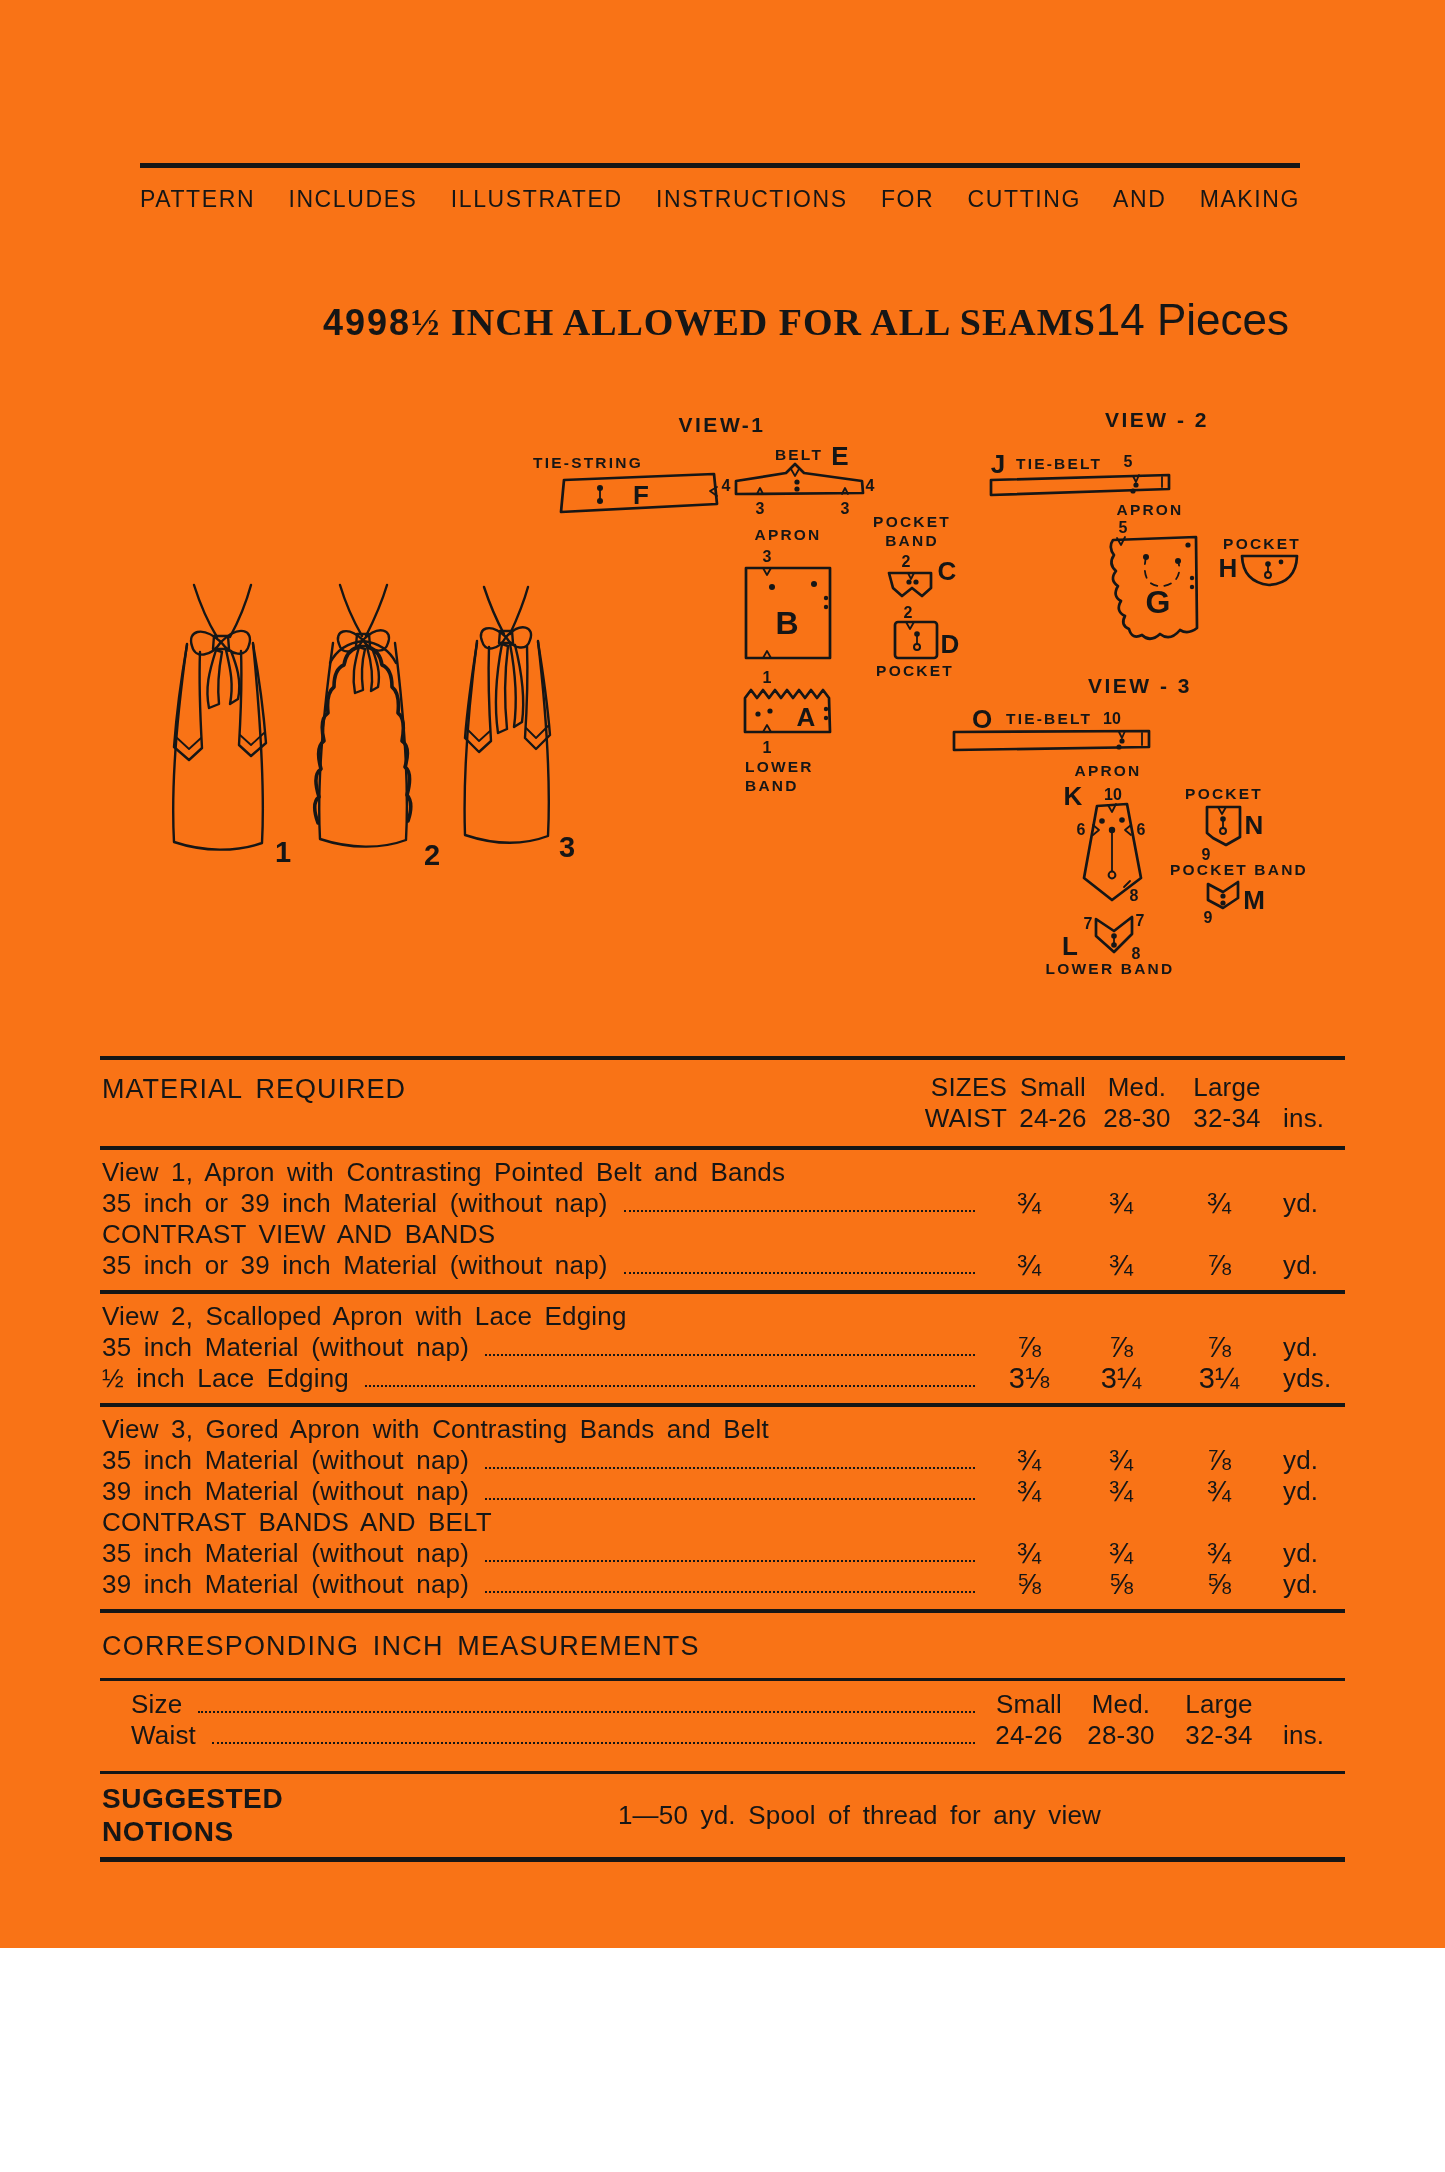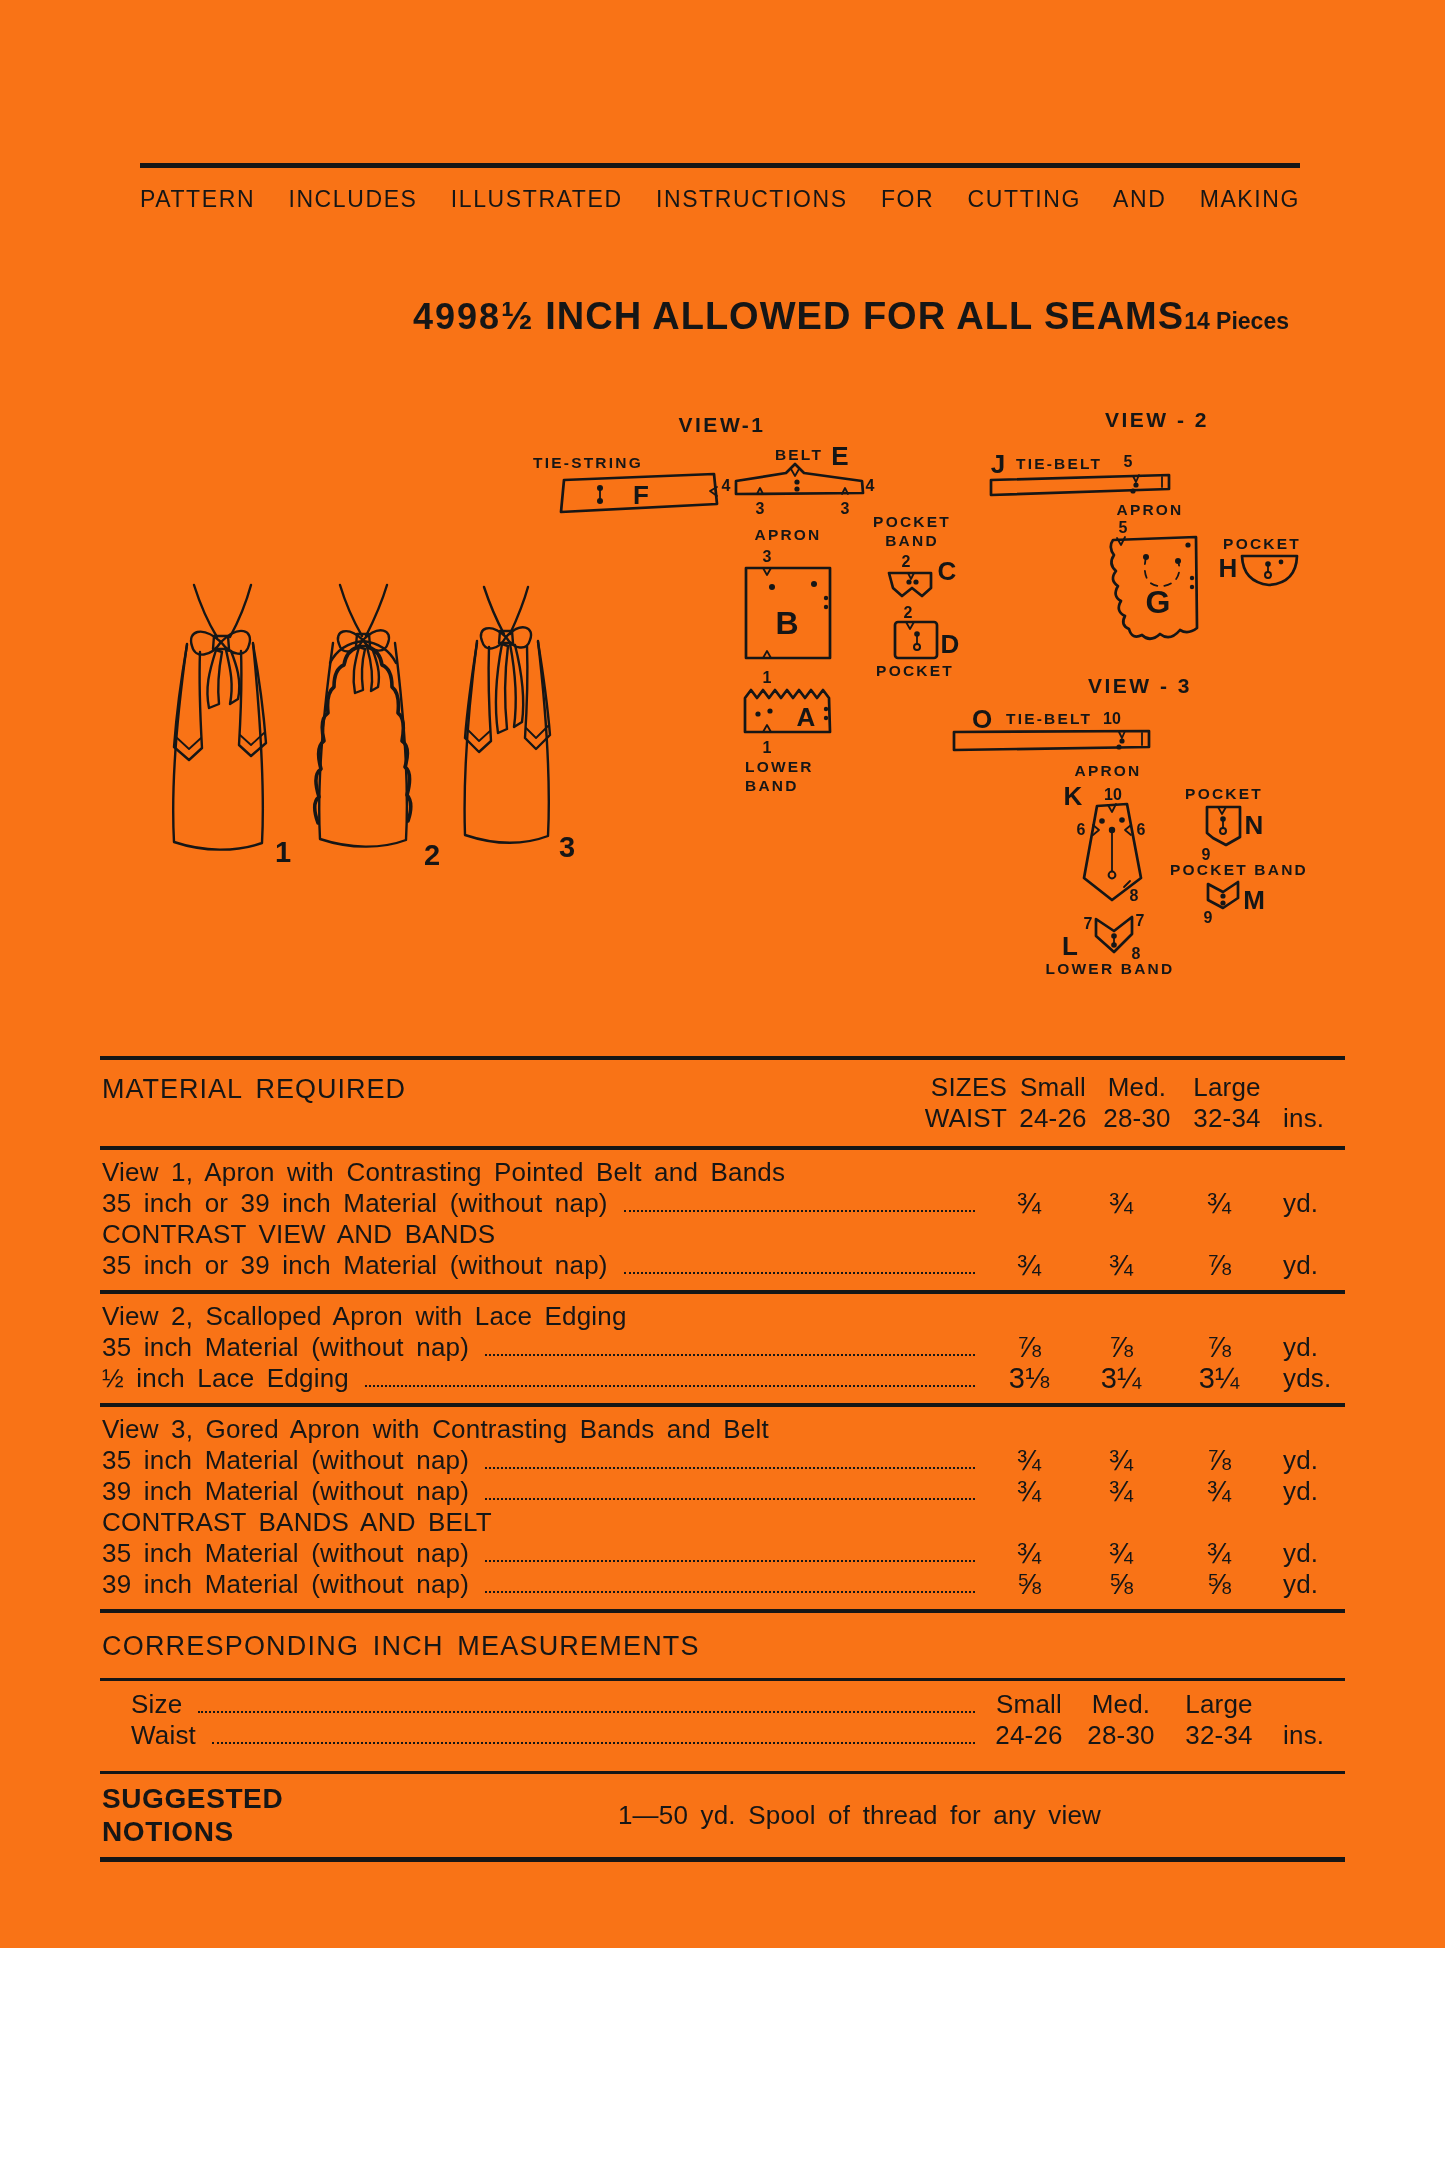--- a/index.html
+++ b/index.html
@@ -12,22 +12,22 @@
   .tagline{
     position:absolute;left:140px;top:186px;width:1160px;
     font-size:23px;letter-spacing:1.6px;word-spacing:6px;font-weight:400;
     text-align:justify;text-align-last:justify;white-space:nowrap;
   }
   .title-row{
     position:absolute;left:129px;top:266px;width:1160px;
     display:flex;justify-content:flex-end;align-items:baseline;margin-top:29px;
   }
   .pattern-number{font-size:36px;font-weight:700;letter-spacing:2px;}
-  .seam-title{font-size:38px;font-weight:700;letter-spacing:1px;}
-  .pieces-count{font-size:23px;font-weight:700;}
+  .seam-title{font-size:38px;font-weight:700;letter-spacing:1px;font-family:Liberation Serif, serif;}
+  .pieces-count{font-size:44px;font-weight:400;}
   
   .diagram{position:absolute;left:100px;top:375px;}
   .ln{fill:none;stroke:#161616;stroke-width:2.4;stroke-linecap:round;stroke-linejoin:round;}
   .lace{stroke-width:3.6;}
   .pc{fill:none;stroke:#161616;stroke-width:2.7;stroke-linejoin:round;stroke-linecap:round;}
   .thin{stroke-width:1.8;}
   .dash{stroke-dasharray:7 7;}
   .dot{fill:#161616;stroke:none;}
   .odot{fill:none;stroke:#161616;stroke-width:2;}
   .t-view{font-size:21px;font-weight:700;letter-spacing:2.5px;text-anchor:middle;fill:#161616;}

